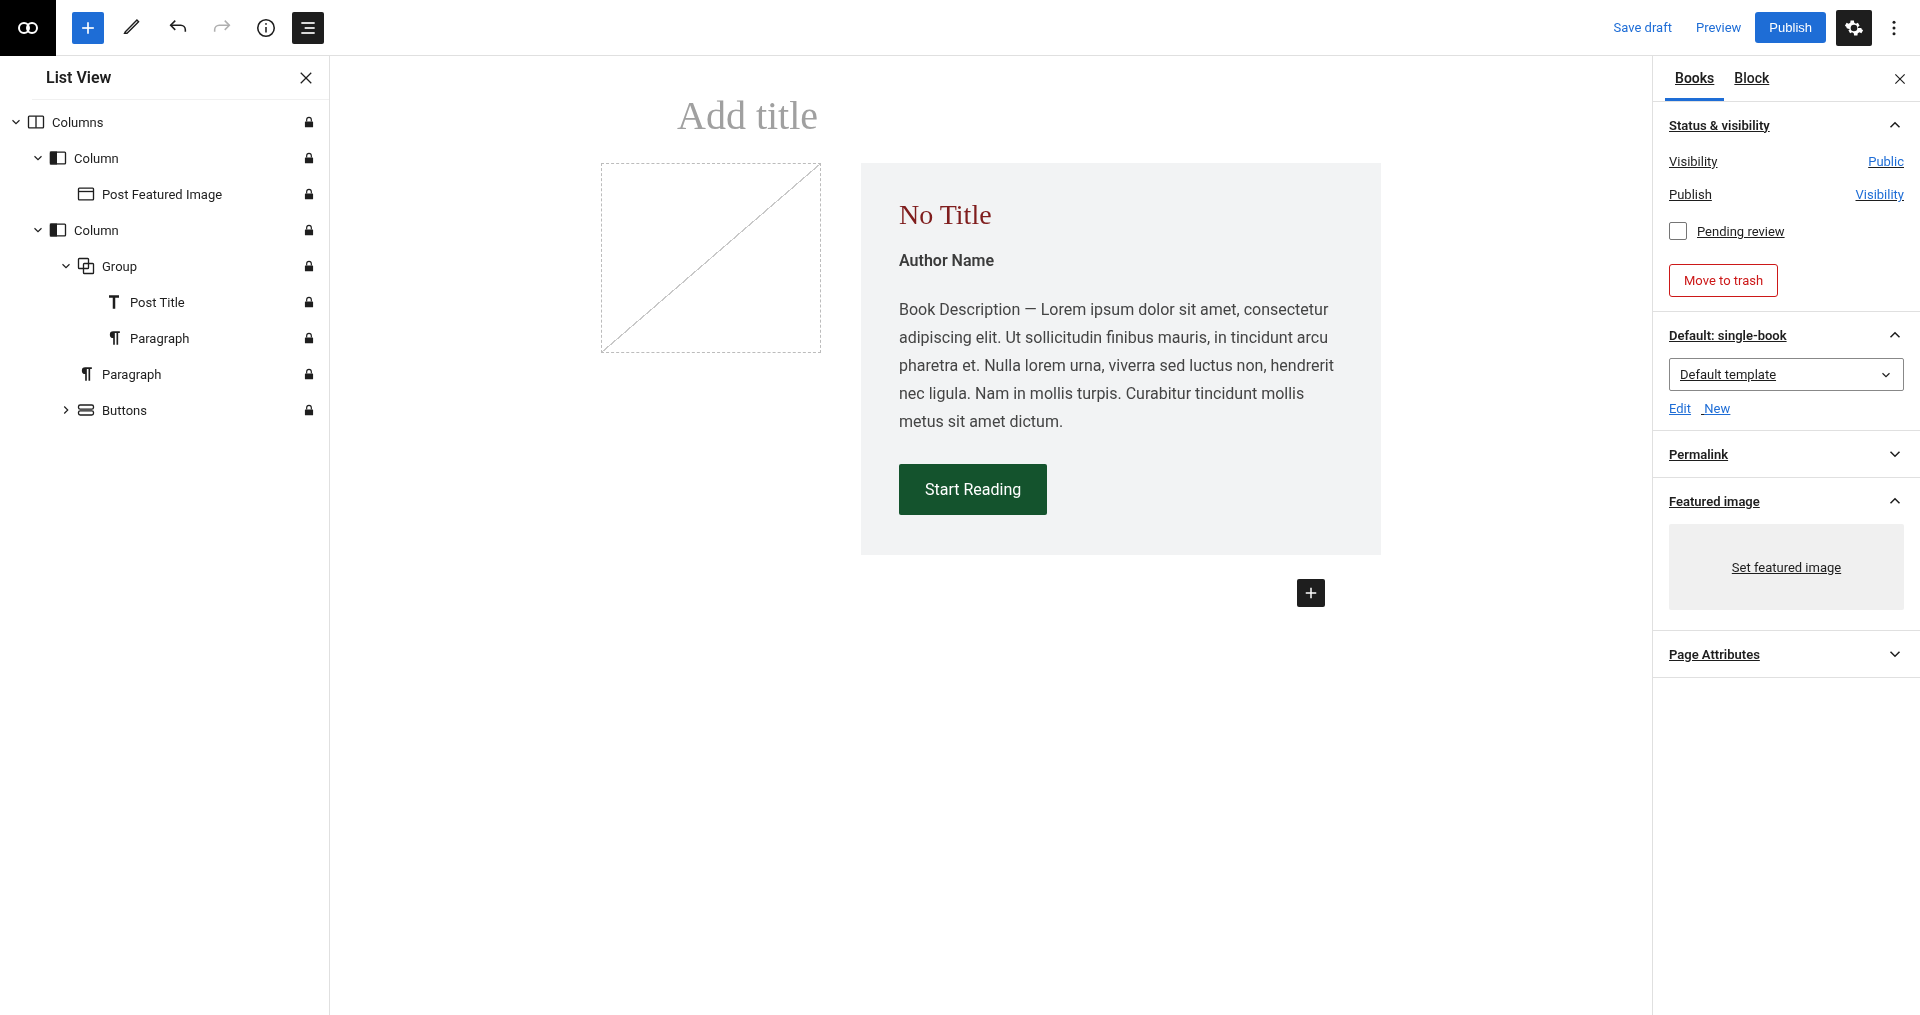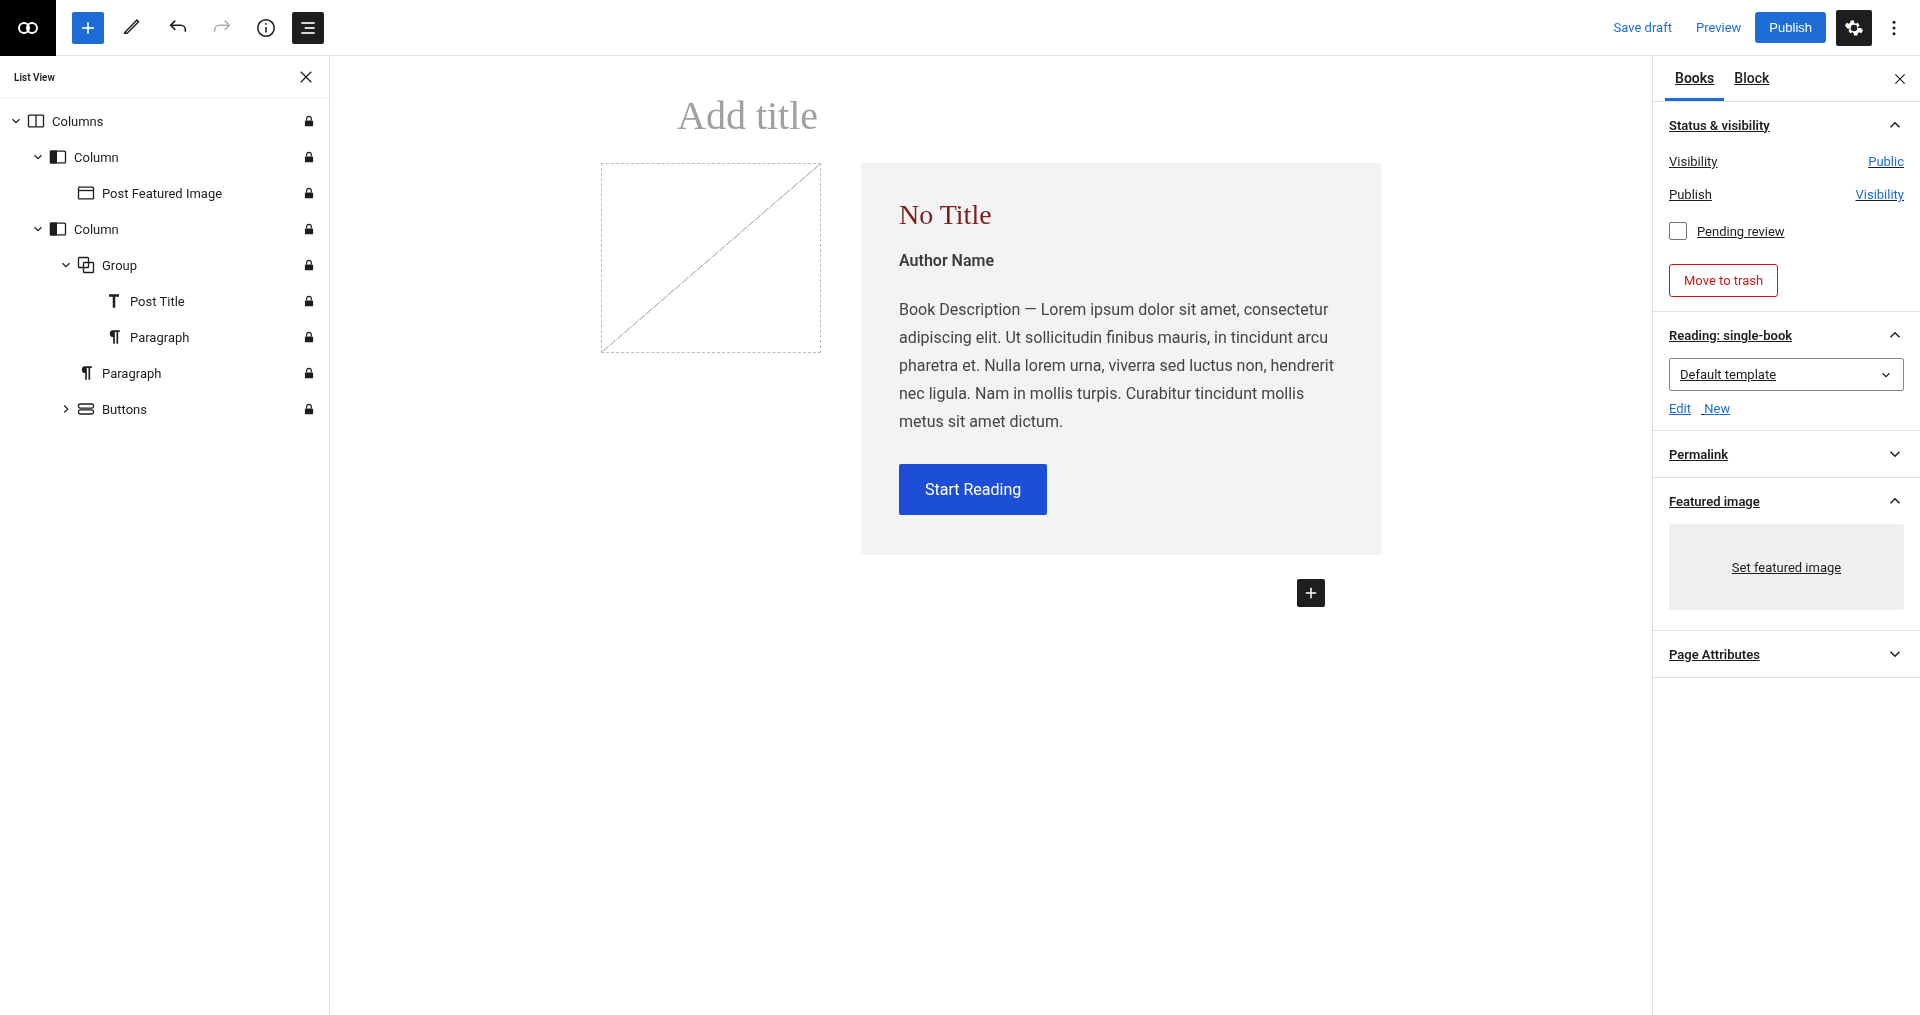--- a/index.html
+++ b/index.html
@@ -18,21 +18,21 @@
 .link-btn { color: #1e6dd6; padding: 8px 10px; font-size: 13px; cursor: pointer; }
 .btn-primary { background: #1e6dd6; color: #fff; padding: 8px 14px; border-radius: 3px; font-size: 13px; cursor: pointer; border: none; }
 .icon-btn-dark { background: #1e1e1e; color: #fff; width: 36px; height: 36px; display: flex; align-items: center; justify-content: center; border-radius: 2px; cursor: pointer; }
 .icon-btn-plain { width: 36px; height: 36px; display: flex; align-items: center; justify-content: center; cursor: pointer; }
 
 
 .body { display: flex; flex: 1; overflow: hidden; }
 
 
 .left-panel { width: 330px; border-right: 1px solid #e0e0e0; display: flex; flex-direction: column; overflow: auto; }
-.left-header { display: flex; align-items: center; justify-content: space-between; padding: 12px 14px; font-size: 10px; font-weight: 600; border-bottom: 1px solid #f0f0f0; }
+.left-header { display: flex; align-items: center; justify-content: space-between; padding: 12px 14px; font-size: 16px; font-weight: 600; border-bottom: 1px solid #f0f0f0; margin-left: 32px; }
 .tree { padding: 4px 0; }
 .tree-row { display: flex; align-items: center; height: 36px; padding: 0 10px 0 6px; font-size: 13px; cursor: pointer; }
 .tree-caret { width: 20px; display: flex; justify-content: center; align-items: center; color: #1e1e1e; }
 .tree-icon { width: 20px; display: flex; justify-content: center; align-items: center; margin-right: 6px; }
 .tree-label { flex: 1; }
 .tree-lock { width: 20px; display: flex; justify-content: center; color: #1e1e1e; }
 .indent-1 { padding-left: 28px; }
 .indent-2 { padding-left: 56px; }
 .indent-3 { padding-left: 84px; }
 
@@ -40,21 +40,21 @@
 .canvas { flex: 1; overflow: auto; background: #fff; display: flex; flex-direction: column; align-items: center; padding: 36px 40px; }
 .canvas-inner { width: 780px; }
 .title-input { font-family: Georgia, "Times New Roman", serif; font-size: 40px; color: #a0a0a0; margin: 0 0 24px 76px; }
 .cols { display: flex; gap: 40px; }
 .col-img { width: 220px; height: 190px; border: 1px dashed #bcbcbc; position: relative; flex-shrink: 0; }
 .col-img::before { content: ""; position: absolute; left: 0; top: 0; right: 0; bottom: 0; background: linear-gradient(to bottom right, transparent calc(50% - 0.6px), #c8c8c8 calc(50% - 0.6px), #c8c8c8 calc(50% + 0.6px), transparent calc(50% + 0.6px)); }
 .col-content { flex: 1; background: #f2f3f4; padding: 36px 38px 40px; }
 .book-title { font-family: Georgia, serif; font-size: 28px; color: #7f1d1d; margin-bottom: 20px; font-weight: 400; }
 .author { font-size: 16px; font-weight: 600; margin-bottom: 26px; color: #3b3b3b; }
 .desc { font-size: 16px; line-height: 1.75; color: #444; margin-bottom: 28px; }
-.cta { display: inline-block; background: #1d4ed8; color: #fff; padding: 16px 26px; font-size: 16px; border-radius: 2px; cursor: pointer; }
+.cta { display: inline-block; background: #14532d; color: #fff; padding: 16px 26px; font-size: 16px; border-radius: 2px; cursor: pointer; }
 .add-block-btn { width: 28px; height: 28px; background: #1e1e1e; color: #fff; display: flex; align-items: center; justify-content: center; border-radius: 2px; cursor: pointer; margin: 24px 56px 0 auto; }
 
 
 .right-panel { width: 268px; border-left: 1px solid #e0e0e0; display: flex; flex-direction: column; overflow: auto; text-decoration: underline; }
 .right-tabs { display: flex; align-items: center; border-bottom: 1px solid #e0e0e0; padding: 0 6px 0 12px; }
 .right-tab { padding: 14px 10px 12px; font-size: 14px; font-weight: 500; cursor: pointer; border-bottom: 3px solid transparent; }
 .right-tab.active { border-bottom-color: #1e6dd6; font-weight: 600; }
 .right-close { margin-left: auto; width: 28px; height: 28px; display: flex; align-items: center; justify-content: center; cursor: pointer; }
 .section { border-bottom: 1px solid #e0e0e0; padding: 14px 16px; }
 .section-head { display: flex; align-items: center; justify-content: space-between; font-size: 13px; font-weight: 600; cursor: pointer; }
@@ -383,21 +383,21 @@
           <div class="check-row">
             <span class="checkbox"></span>
             <span>Pending review</span>
           </div>
           <span class="danger-btn">Move to trash</span>
         </div>
       </div>
 
       <div class="section">
         <div class="section-head">
-          <span>Reading: single-book</span>
+          <span>Default: single-book</span>
           <span>
               <svg width="18" height="18" viewBox="0 0 24 24" fill="none" stroke="#1e1e1e" stroke-width="2">
                 <polyline points="6 15 12 9 18 15"></polyline>
               </svg>
             </span>
         </div>
         <div class="section-body">
           <div class="select">
             <span>Default template</span>
             <span>

